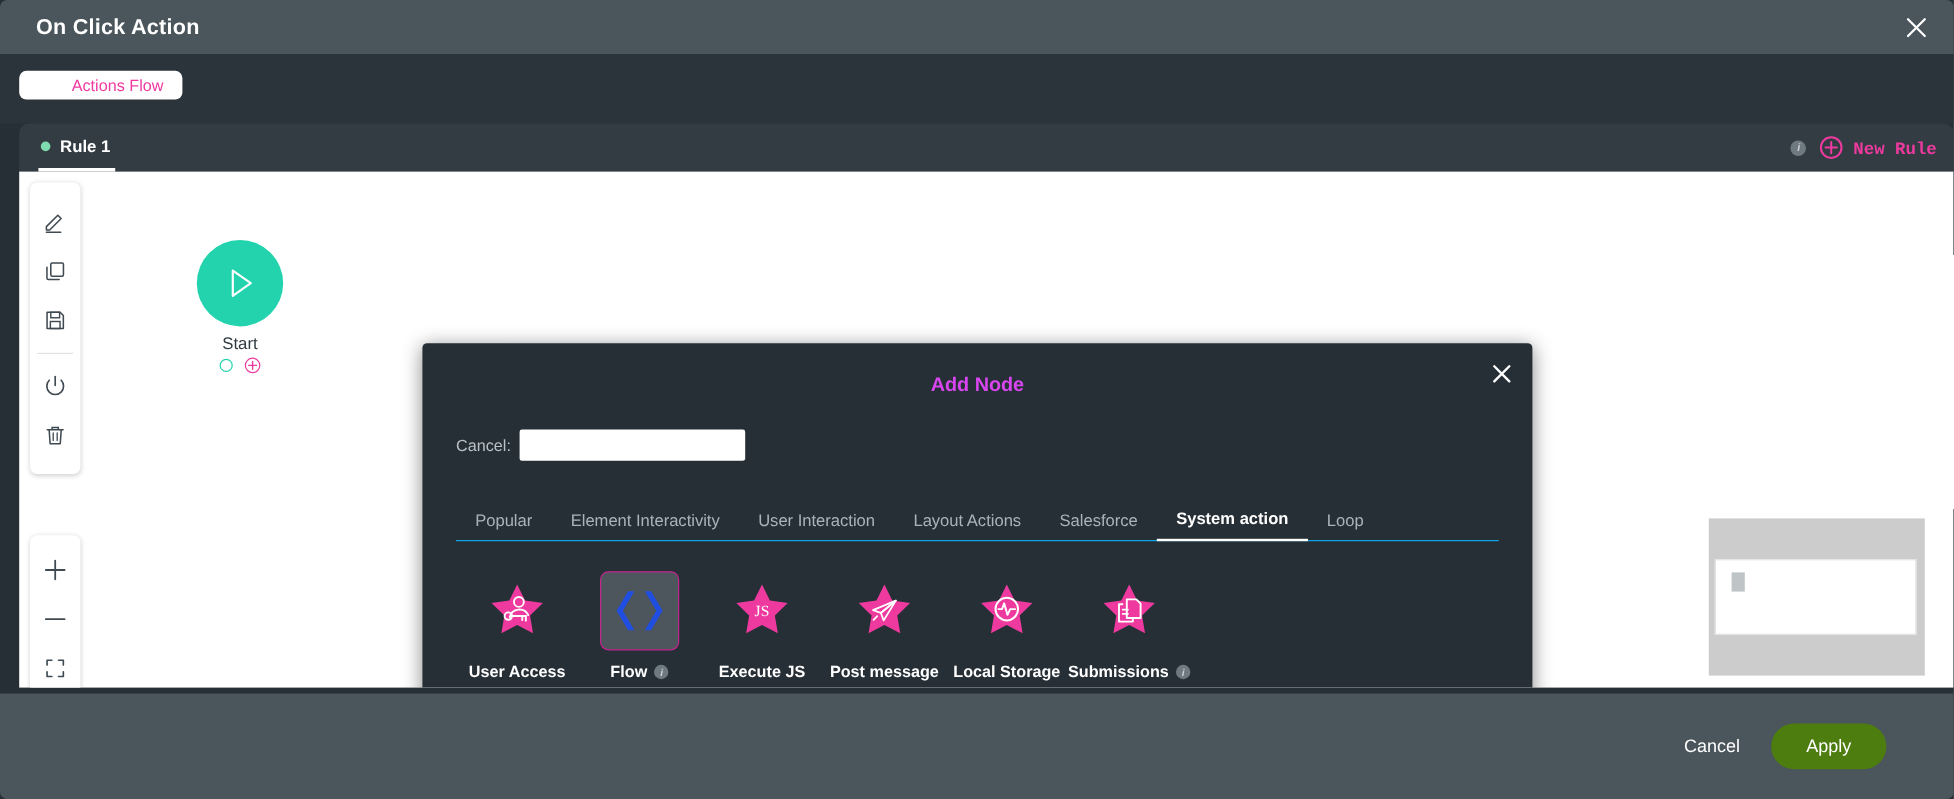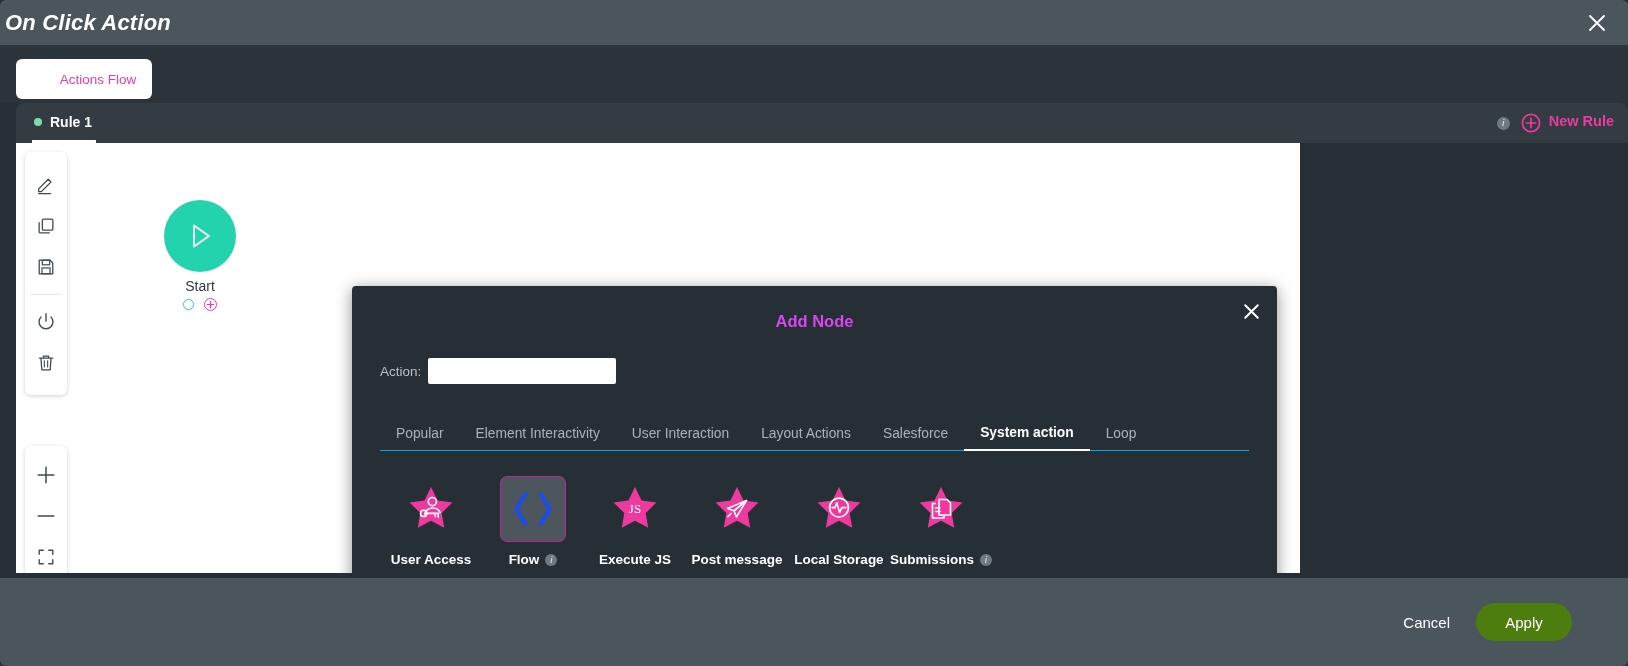--- a/index.html
+++ b/index.html
@@ -12,38 +12,38 @@
   .app { position: relative; width: 1628px; height: 666px; background: #262f36; }
 
   
   .titlebar {
     position: absolute; left: 0; top: 0; width: 1628px; height: 45px;
     background: #4a555c;
     border-top-left-radius: 6px; border-top-right-radius: 6px;
     display: flex; align-items: center;
   }
   .titlebar .title {
-    color: #ffffff; font-size: 22px; font-weight: bold;
-    margin-left: 5px; letter-spacing: .2px; font-style: italic;
+    color: #ffffff; font-size: 18px; font-weight: bold;
+    margin-left: 30px; letter-spacing: .2px;
   }
   .titlebar .close-x {
     position: absolute; right: 18px; top: 50%; transform: translateY(-50%);
     width: 26px; height: 26px; color: #ffffff;
     display: flex; align-items: center; justify-content: center;
     cursor: pointer;
   }
 
   
   .subbar {
     position: absolute; left: 0; top: 45px; width: 1628px; height: 58px;
     background: #2b343a;
   }
   .pill-tab {
     position: absolute; left: 16px; top: 14px;
-    width: 136px; height: 40px; background: #ffffff;
+    width: 136px; height: 24px; background: #ffffff;
     border-radius: 6px; display: flex; align-items: center; justify-content: center;
     color: #ef3aa0; font-size: 13.5px; cursor: pointer; padding-left: 28px;
   }
 
   
   .rulebar {
     position: absolute; left: 16px; top: 103px; width: 1612px; height: 40px;
     background: #333c43;
     border-top-left-radius: 8px; border-top-right-radius: 8px;
   }
@@ -62,27 +62,27 @@
     display: flex; align-items: center; gap: 11px;
   }
   .info-circle {
     width: 13px; height: 13px; border-radius: 50%;
     background: #6e7980; color: #cdd3d7;
     font-size: 9px; font-style: italic; font-weight: bold;
     display: flex; align-items: center; justify-content: center;
     cursor: pointer;
   }
   .newrule {
-    display: flex; align-items: flex-start; gap: 8px;
-    color: #ee3a9f; font-size: 14.5px; font-weight: bold; cursor: pointer;
+    display: flex; align-items: flex-end; gap: 8px;
+    color: #ee3a9f; font-size: 14.5px; font-weight: bold; cursor: pointer; font-family: Liberation Mono, monospace;
   }
 
   
   .canvas {
-    position: absolute; left: 16px; top: 143px; width: 1284px; height: 430px;
+    position: absolute; left: 16px; top: 143px; width: 1612px; height: 430px;
     background: #ffffff; overflow: hidden;
   }
 
   
   .toolpanel {
     position: absolute; left: 9px; background: #ffffff;
     border-radius: 6px; box-shadow: 0 1px 4px rgba(0,0,0,.18);
     display: flex; flex-direction: column; align-items: center;
   }
   .toolpanel.main { top: 9px; width: 42px; padding: 12px 0 12px; }
@@ -328,21 +328,21 @@
 
     <div class="modal">
       <div class="modal-close">
         <svg width="19" height="19" viewBox="0 0 20 20" aria-hidden="true">
           <path d="M3.4 3.4 L16.6 16.6 M16.6 3.4 L3.4 16.6" stroke="#ffffff" stroke-width="2.1" stroke-linecap="round"></path>
         </svg>
       </div>
       <div class="modal-title">Add Node</div>
 
       <div class="filter-row">
-        <span class="flabel">Action:</span>
+        <span class="flabel">Cancel:</span>
         <input type="text" value="" placeholder="" style="">
       </div>
 
       <div class="tabs">
         <div class="tab">Popular</div>
         <div class="tab">Element Interactivity</div>
         <div class="tab">User Interaction</div>
         <div class="tab">Layout Actions</div>
         <div class="tab">Salesforce</div>
         <div class="tab active">System action</div>

